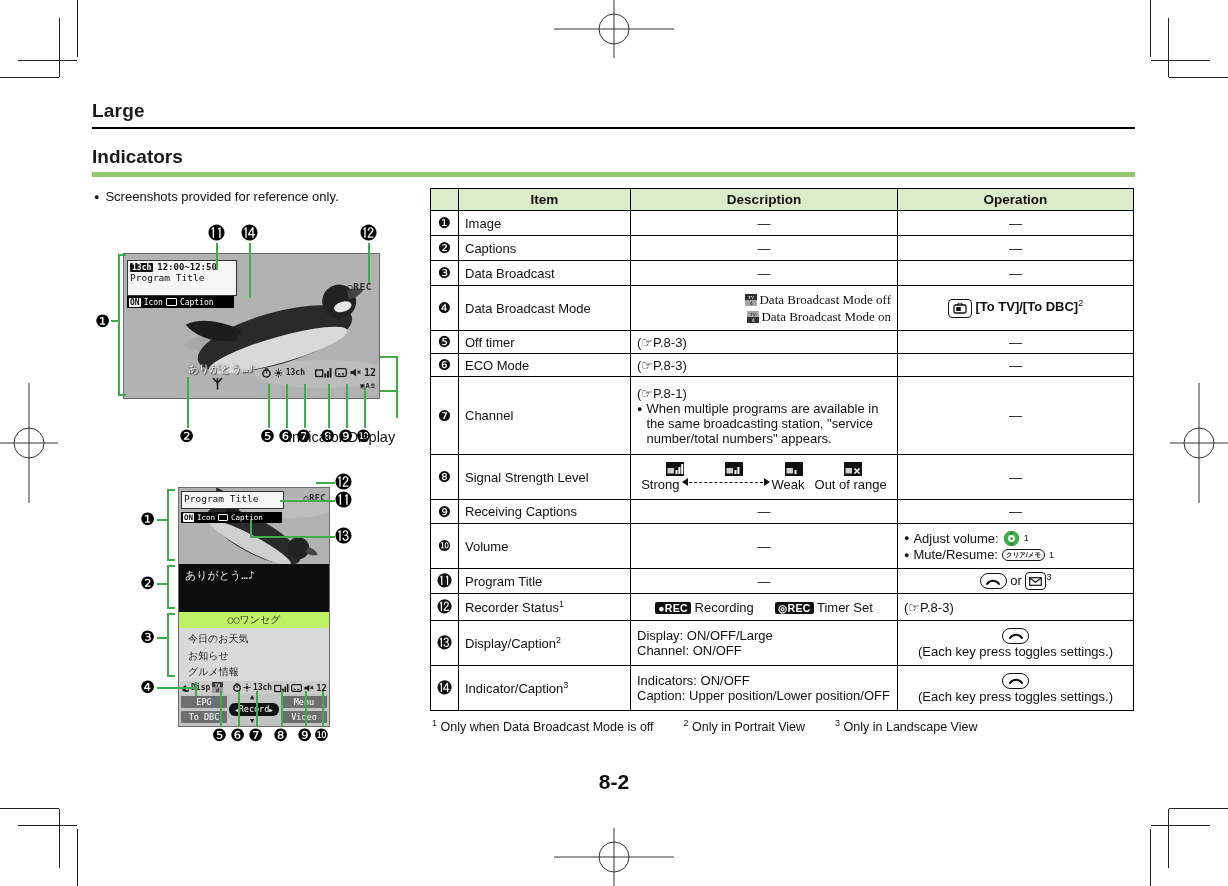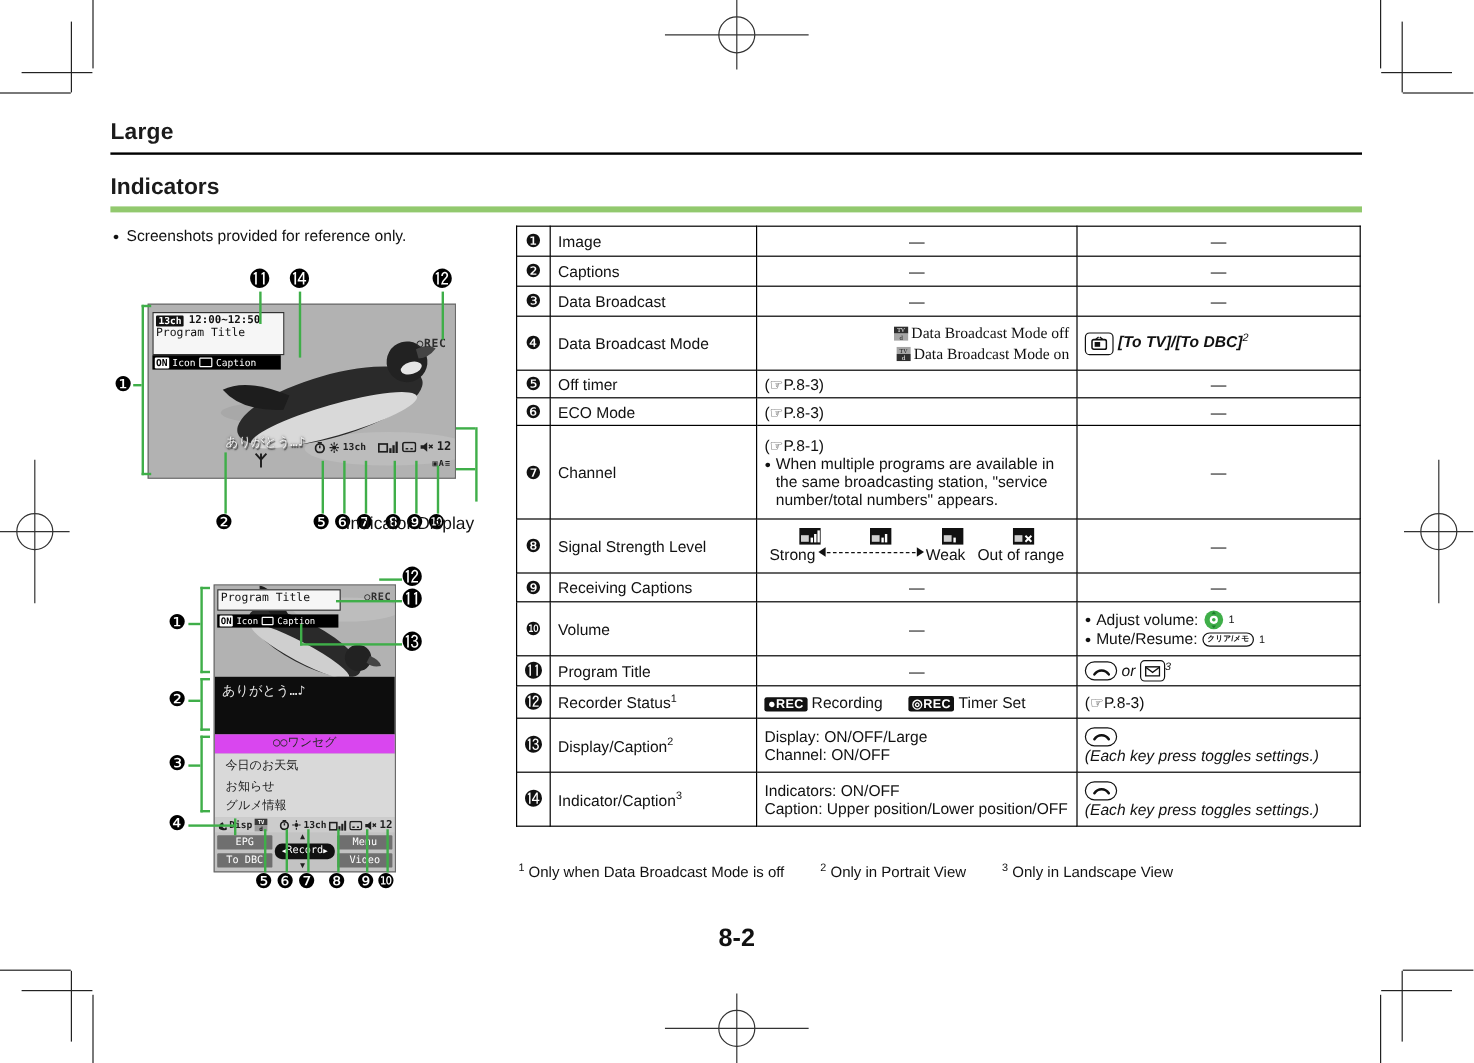--- a/index.html
+++ b/index.html
@@ -28,36 +28,36 @@
   .ptitle{font-size:9.5px;}
   .oncap{position:absolute;background:#000;color:#fff;display:flex;align-items:center;gap:3px;padding:0 2px;font-size:8px;}
   .onchip{background:#fff;color:#000;font-weight:bold;padding:0 1px;border-radius:1px;}
   .capic{display:inline-block;width:9px;height:6px;border:1px solid #fff;border-radius:1px;}
   .recosd{position:absolute;color:#2e2e2e;font-weight:bold;font-size:9.5px;letter-spacing:.5px;}
   .osdcap{position:absolute;color:#f2f2f2;font-size:10.5px;text-shadow:1px 1px 1px #333,0 0 2px #444;}
   .indrow{position:absolute;display:flex;align-items:center;gap:3px;color:#1e1e1e;font-size:8px;font-weight:bold;}
   .mini{letter-spacing:1px;font-size:7px;color:#1e1e1e;}
   
   .sec{position:relative;width:100%;}
-  .dbheader{background:#d946ef;color:#2a2a2a;text-align:center;font-size:10px;line-height:16px;}
+  .dbheader{background:#bef264;color:#2a2a2a;text-align:center;font-size:10px;line-height:16px;}
   .dblist{background:#d9d9d9;color:#222;font-size:10px;padding:3px 0 0 9px;line-height:16.5px;}
   .indbar{background:#cccccc;display:flex;align-items:center;justify-content:space-between;
           padding:0 2px;font-size:8px;font-weight:bold;color:#1e1e1e;height:13px;}
   .softkeys{background:#c3c3c3;position:relative;height:32px;font-family:"DejaVu Sans Mono",monospace;}
   .sk{position:absolute;background:#6f6f6f;color:#fff;font-size:8.5px;text-align:center;line-height:12px;border-radius:1px;}
   .skrec{position:absolute;background:#111;color:#fff;font-size:8.5px;line-height:13px;text-align:center;border-radius:6px;}
   .arr{position:absolute;font-size:7px;color:#222;line-height:1;}
   
   .tbl{position:absolute;left:430px;top:188px;border-collapse:collapse;table-layout:fixed;width:703px;
        font-size:13px;color:#111;}
   .tbl th,.tbl td{border:1px solid #000;padding:1px 6px;vertical-align:middle;}
   .tbl th{background:#dcecca;font-weight:bold;font-size:13.5px;text-align:center;padding:3px 4px;}
   .cnum{text-align:center;font-family:"DejaVu Sans",sans-serif;font-size:15px;padding:1px 2px !important;}
   .cdash{text-align:center;}
-  .cop{font-style:italic;}
+  .cop{text-align:center;}
   .bul{display:flex;gap:4px;align-items:flex-start;text-align:left;}
   .bul .b{font-size:9px;line-height:16px;}
   sup{font-size:9px;}
   .keypill{display:inline-flex;align-items:center;justify-content:center;border:1.5px solid #111;
            border-radius:5px;background:#fff;vertical-align:middle;}
   .recbadge{display:inline-block;background:#111;color:#fff;font-weight:bold;font-size:10.5px;
             padding:0 3px;border-radius:2px;letter-spacing:.3px;}
   .sigrow{display:flex;justify-content:space-around;align-items:flex-end;padding:0 8px;}
   .sigline{display:flex;align-items:center;justify-content:center;gap:3px;margin-top:1px;}
   .darrow{width:84px;height:0;border-top:1.6px dashed #111;position:relative;margin:0 1px 4px;}
@@ -358,20 +358,26 @@
 </div>
 
 <table class="tbl">
   <colgroup>
       <col style="width:28px;">
       <col style="width:172px;">
       <col style="width:267px;">
       <col style="width:236px;">
     </colgroup>
   <tbody>
+      <tr>
+    <th></th>
+    <th>Item</th>
+    <th>Description</th>
+    <th>Operation</th>
+  </tr>
   <tr style="height:25px;">
     <td class="cnum">❶</td>
     <td>Image</td>
     <td class="cdash">—</td>
     <td class="cdash">—</td>
   </tr>
   <tr style="height:25px;">
     <td class="cnum">❷</td>
     <td>Captions</td>
     <td class="cdash">—</td>
@@ -528,21 +534,21 @@
         <svg width="13" height="9">
               <rect x="0.7" y="0.7" width="11.6" height="7.6" fill="none" stroke="#111" stroke-width="1.2"></rect>
               <path d="M1 1.3l5.5 4 5.5-4" fill="none" stroke="#111" stroke-width="1.1"></path>
             </svg>
       </span><sup>3</sup>
     </td>
   </tr>
   <tr style="height:27px;">
     <td class="cnum">⓬</td>
     <td><span>Recorder Status</span><sup>1</sup></td>
-    <td style="text-align:left;">
+    <td style="text-align:center;">
       <span class="recbadge">●REC</span>
       <span>Recording</span>
       <span style="display:inline-block;width:14px;"></span>
       <span class="recbadge">◎REC</span>
       <span>Timer Set</span>
     </td>
     <td>(☞P.8-3)</td>
   </tr>
   <tr style="height:45px;">
     <td class="cnum">⓭</td>

